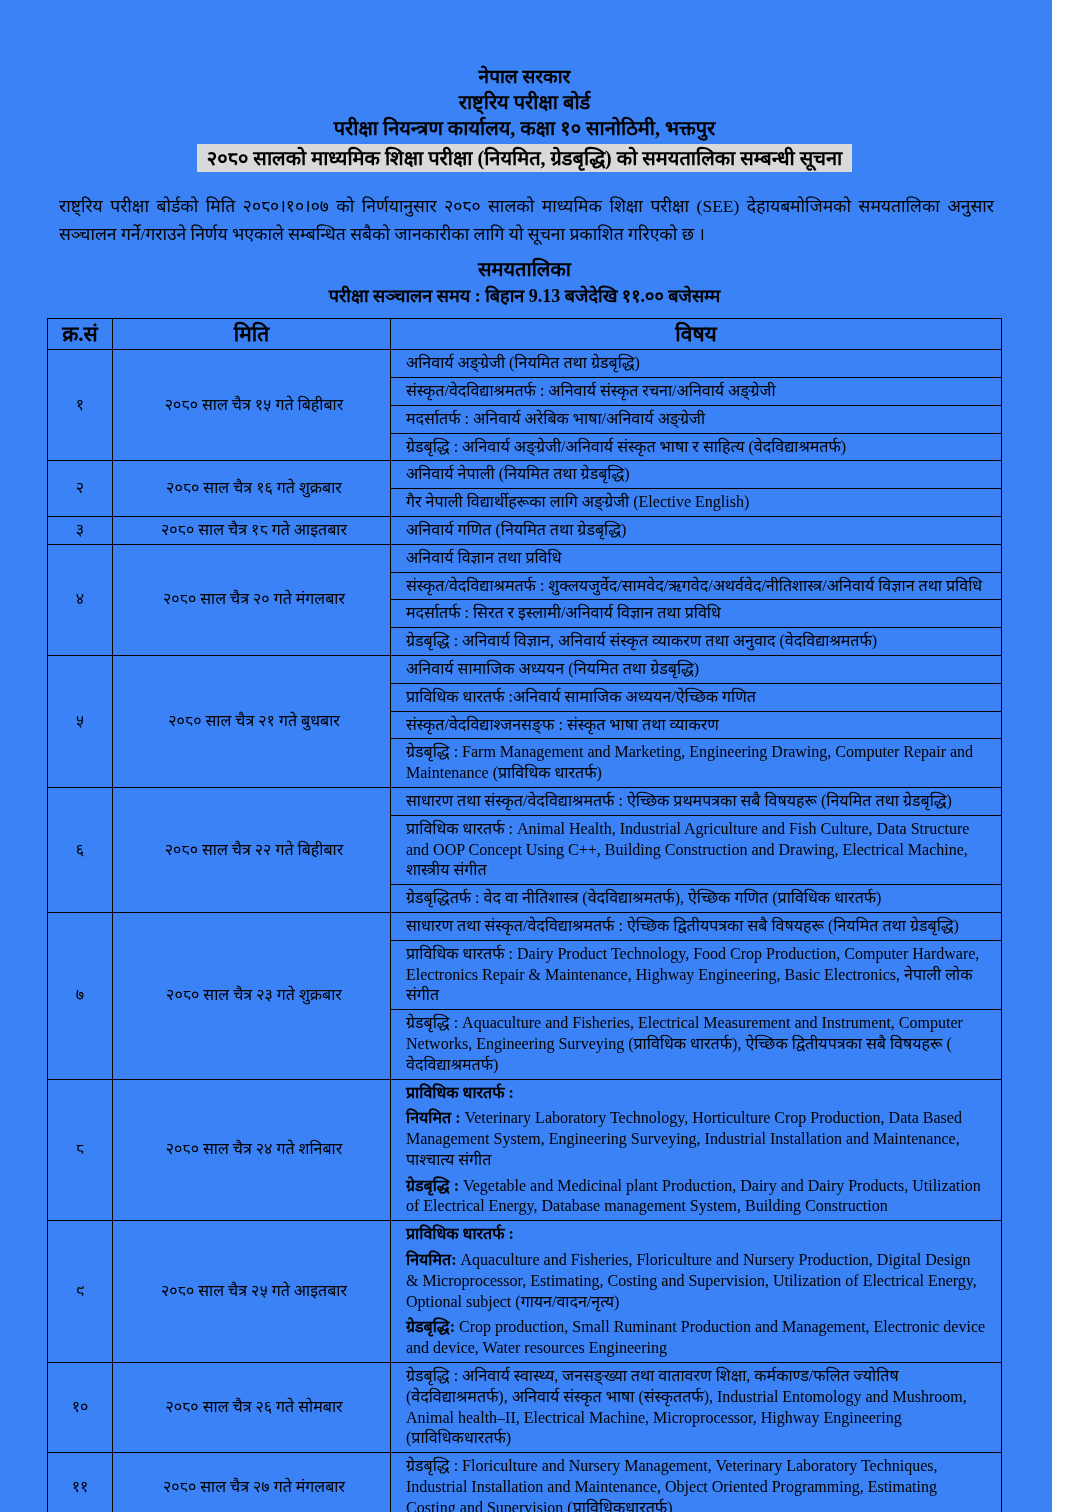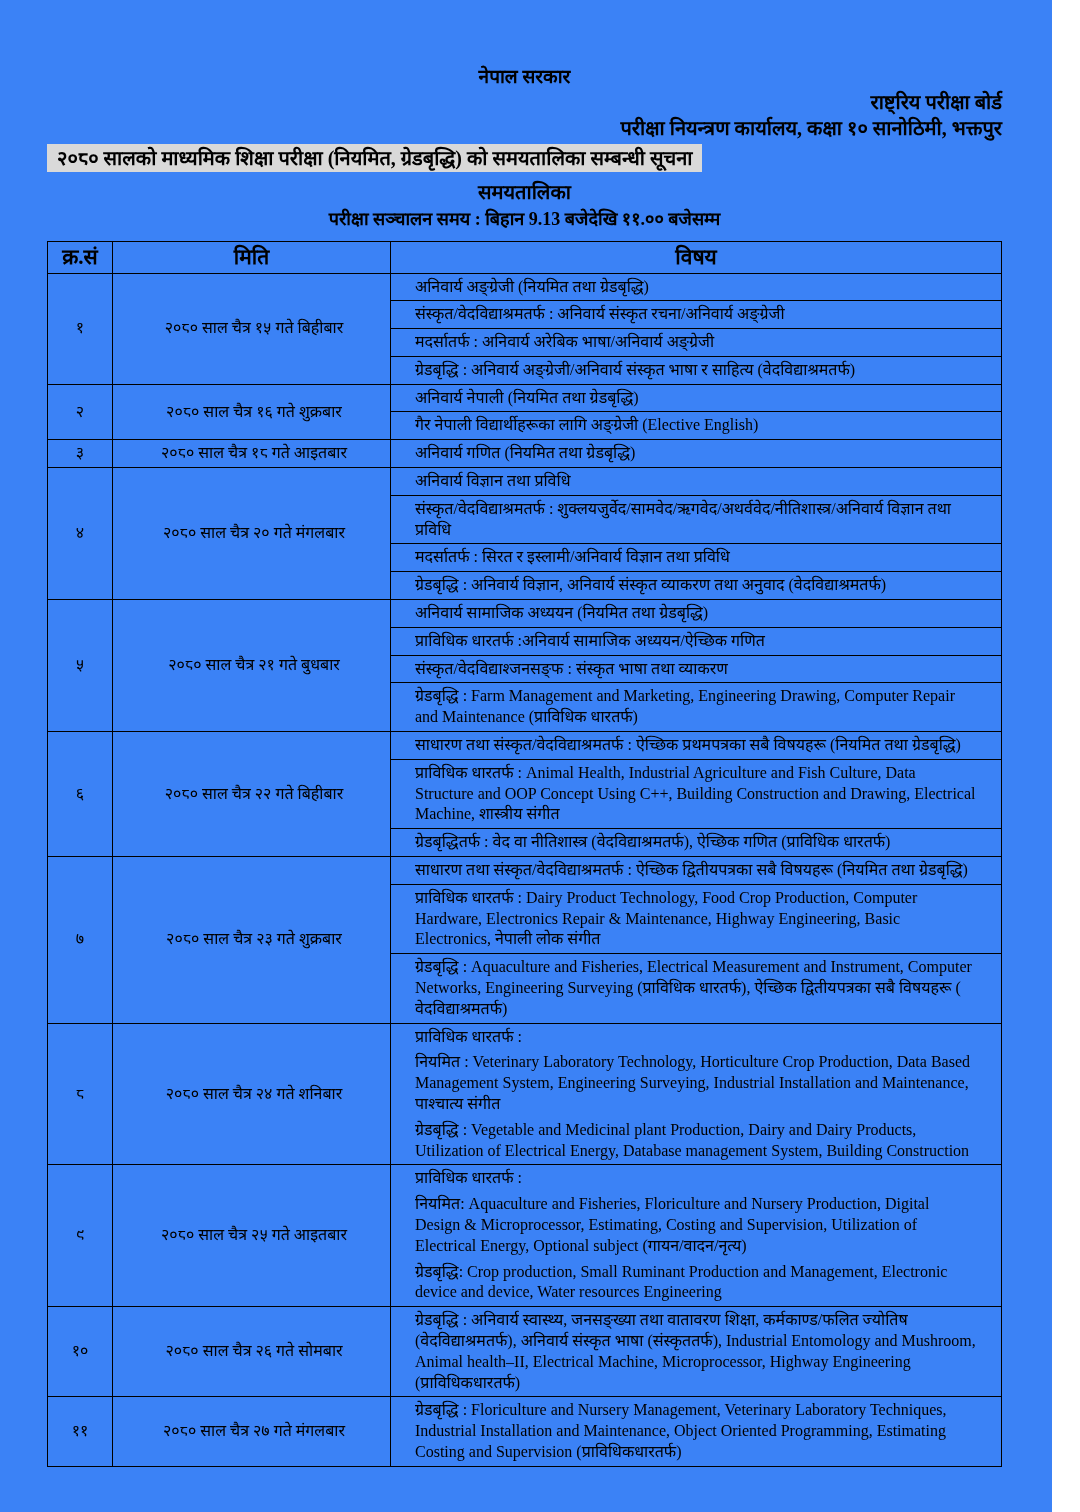--- a/index.html
+++ b/index.html
@@ -1,48 +1,49 @@
 <!DOCTYPE html>
 <html lang="ne"><head>
 <meta charset="utf-8">
 <style>
   html,body{margin:0;padding:0;background:#fff;color:#000;}
   body{width:1080px;font-family:"Liberation Serif","DejaVu Serif",serif;}
   .page{box-sizing:border-box;width:1052px;height:1512px;padding:64px 50px 20px 47px;overflow:hidden;background:#3b82f6;}
   .center{text-align:center;}
   .hdr-line{font-weight:bold;font-size:19px;line-height:1.32;}
-  .hdr-line.big{font-size:20px;text-align:right;}
-  .hl-wrap{text-align:left;margin-top:2px;}
+  .hdr-line.big{font-size:20px;}
+  .hl-wrap{text-align:center;margin-top:2px;}
   .hl{display:inline-block;background:#d9d9d9;padding:1px 10px;font-weight:bold;font-size:20px;line-height:1.3;}
   .notice{margin:20px 8px 0 12px;font-size:17.5px;line-height:1.62;text-align:justify;}
   .sched-title{margin-top:8px;text-align:center;font-weight:bold;font-size:20px;line-height:1.25;}
   .sched-time{margin-top:3px;text-align:center;font-weight:bold;font-size:18px;line-height:1.3;}
   table.sched{margin-top:10px;width:100%;border-collapse:collapse;}
   table.sched,.sched th,.sched td{border:1.4px solid #000;}
   .sched th{font-size:21px;font-weight:bold;padding:2px 4px;line-height:1.25;}
   .sched td{font-size:16px;padding:2px 7px;vertical-align:middle;line-height:1.3;}
   .sched td.sn{width:50px;text-align:center;}
   .sched td.date{width:258px;padding-left:12px;text-align:center;}
   .sched td.subj{width:auto;}
-  .sched td.subj .para{margin:1px 17px;}
+  .sched td.subj .para{margin:1px 8px;}
   .sched td.subj .para + .para{margin-top:5px;}
-  .sched td.subj b{font-weight:normal;}
+  .sched td.subj b{font-weight:bold;}
 </style>
 </head>
 <body>
 
 <div class="page">
 
   <div class="center hdr-line">नेपाल सरकार</div>
   <div class="center hdr-line big">राष्ट्रिय परीक्षा बोर्ड</div>
   <div class="center hdr-line big">परीक्षा नियन्त्रण कार्यालय, कक्षा १० सानोठिमी, भक्तपुर</div>
   <div class="hl-wrap">
     <span class="hl">२०८० सालको माध्यमिक शिक्षा परीक्षा (नियमित, ग्रेडबृद्धि) को समयतालिका सम्बन्धी सूचना</span>
   </div>
 
+  <p class="notice">राष्ट्रिय परीक्षा बोर्डको मिति २०८०।१०।०७ को निर्णयानुसार २०८० सालको माध्यमिक शिक्षा परीक्षा (SEE) देहायबमोजिमको समयतालिका अनुसार सञ्चालन गर्ने/गराउने निर्णय भएकाले सम्बन्धित सबैको जानकारीका लागि यो सूचना प्रकाशित गरिएको छ ।</p>
 
   <div class="sched-title">समयतालिका</div>
   <div class="sched-time">परीक्षा सञ्चालन समय : बिहान 9.13 बजेदेखि ११.०० बजेसम्म</div>
 
   <table class="sched">
     <thead>
       <tr>
         <th>क्र.सं</th>
         <th>मिति</th>
         <th>विषय</th>

